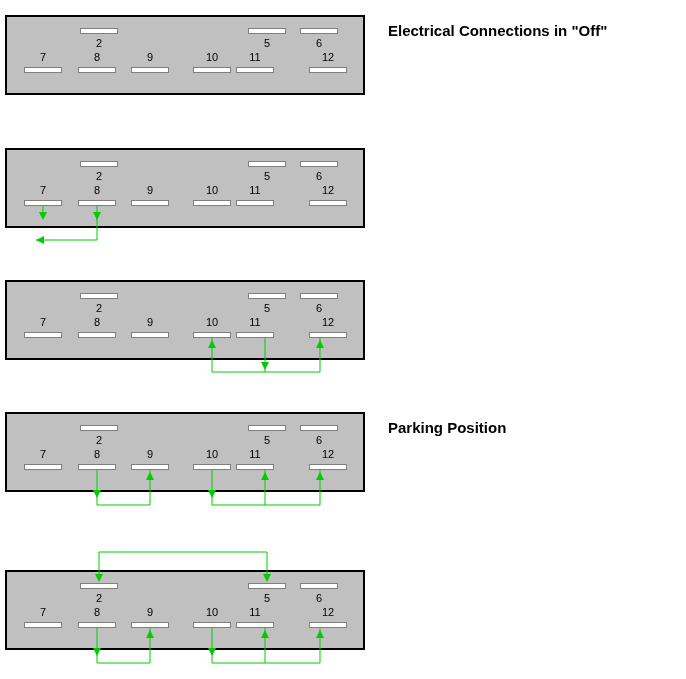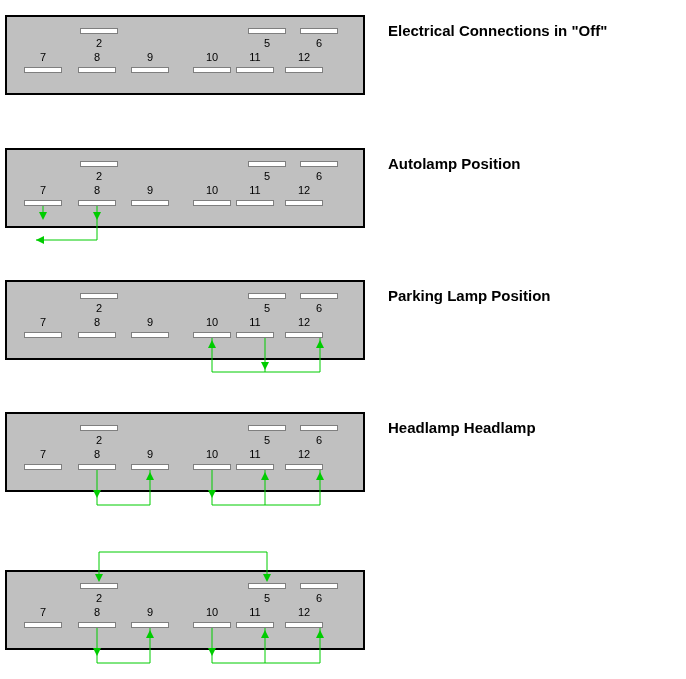--- a/index.html
+++ b/index.html
@@ -13,21 +13,21 @@
     background:#c0c0c0;border:2px solid #000;box-sizing:border-box;
   }
   .term{position:absolute;width:38px;text-align:center;}
   .term.top{top:11px;}
   .term.bottom{top:33px;}
   .bar{height:4px;background:#ffffff;border:1px solid #7f7f7f;}
   .term.top .bar{margin-bottom:2px;}
   .term.bottom .bar{margin-top:3px;}
   .num{font-size:11px;line-height:14px;color:#000;}
   .px2{left:73px}.px5{left:241px}.px6{left:293px}
-  .px7{left:17px}.px8{left:71px}.px9{left:124px}.px10{left:186px}.px11{left:229px}.px12{left:278px}
+  .px7{left:17px}.px8{left:71px}.px9{left:124px}.px10{left:186px}.px11{left:229px}.px12{left:302px}
   .pos-label{
     position:absolute;left:388px;font-size:15px;font-weight:bold;
     white-space:nowrap;color:#000;
   }
   .wires{position:absolute;left:0;top:0;pointer-events:none;}
   .w{stroke:#00cc00;stroke-width:1;fill:none;}
   .a{fill:#00cc00;stroke:none;}
 </style>
 </head>
 <body>
@@ -223,23 +223,21 @@
       <div class="num">11</div>
       <div class="bar"></div>
     </div>
     <div class="term bottom px12">
       <div class="num">12</div>
       <div class="bar"></div>
     </div>
   </div>
 
   <div class="pos-label" style="top:22px">Electrical Connections in "Off"</div>
-  <div class="pos-label" style="top:155px">Autolamp Position</div>
-  <div class="pos-label" style="top:287px">Parking Lamp Position</div>
-  <div class="pos-label" style="top:419px">Headlamp Headlamp</div>
+  <div class="pos-label" style="top:419px">Parking Position</div>
 
   <svg class="wires" width="686" height="679" viewBox="0 0 686 679">
 
     <g>
       <line class="w" x1="43" y1="206" x2="43" y2="214"></line>
       <polygon class="a" points="39,212 47,212 43,220"></polygon>
       <line class="w" x1="97" y1="206" x2="97" y2="240"></line>
       <polygon class="a" points="93,212 101,212 97,220"></polygon>
       <line class="w" x1="36" y1="240" x2="97" y2="240"></line>
       <polygon class="a" points="44,236 44,244 36,240"></polygon>

